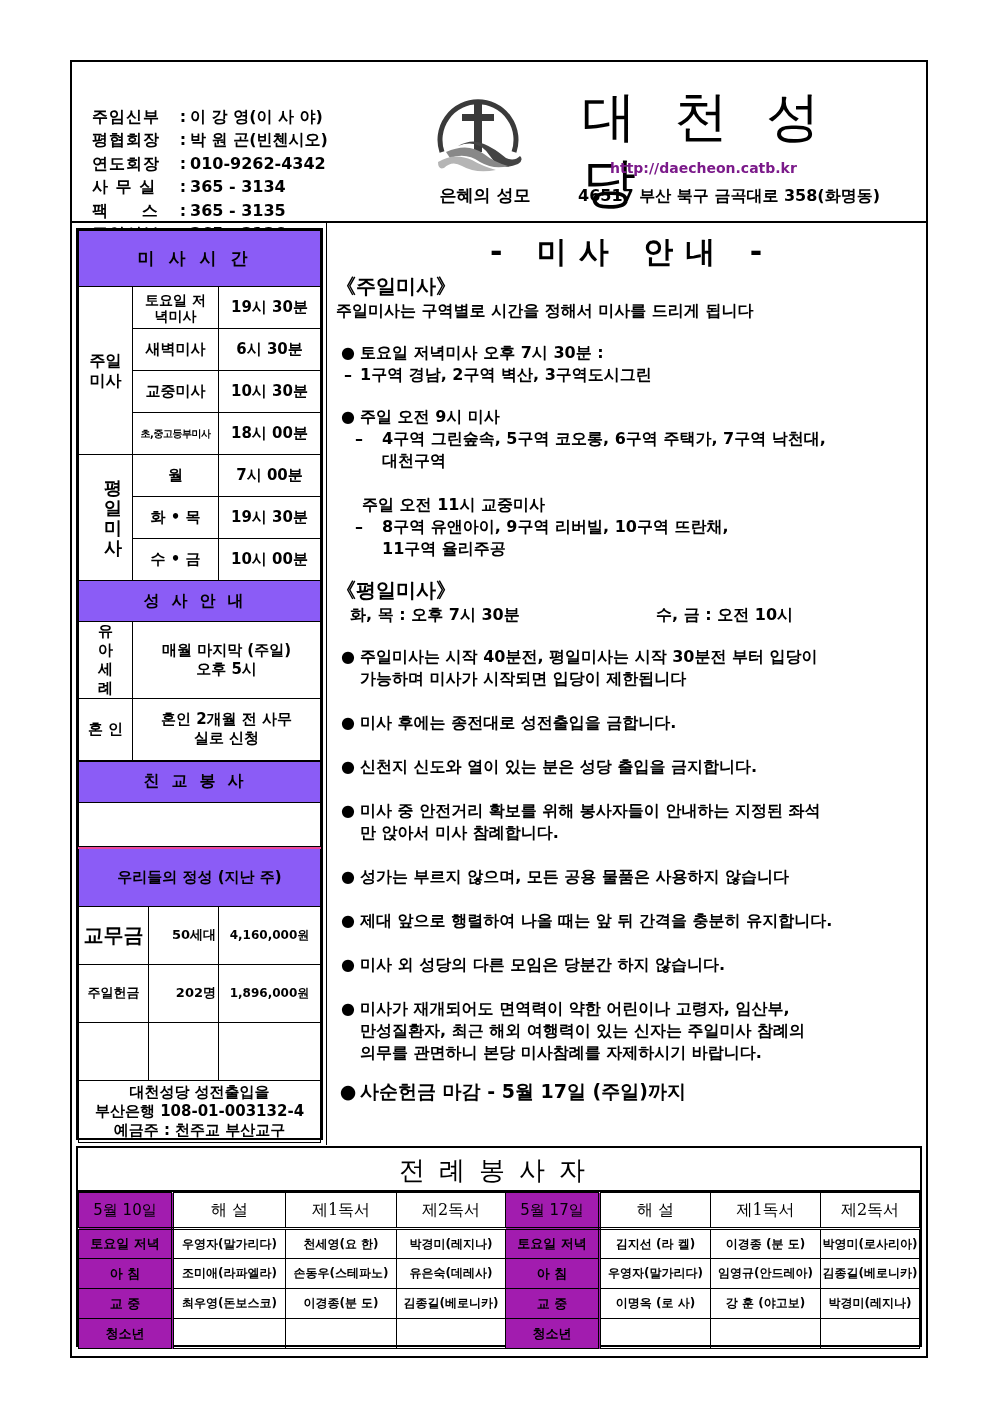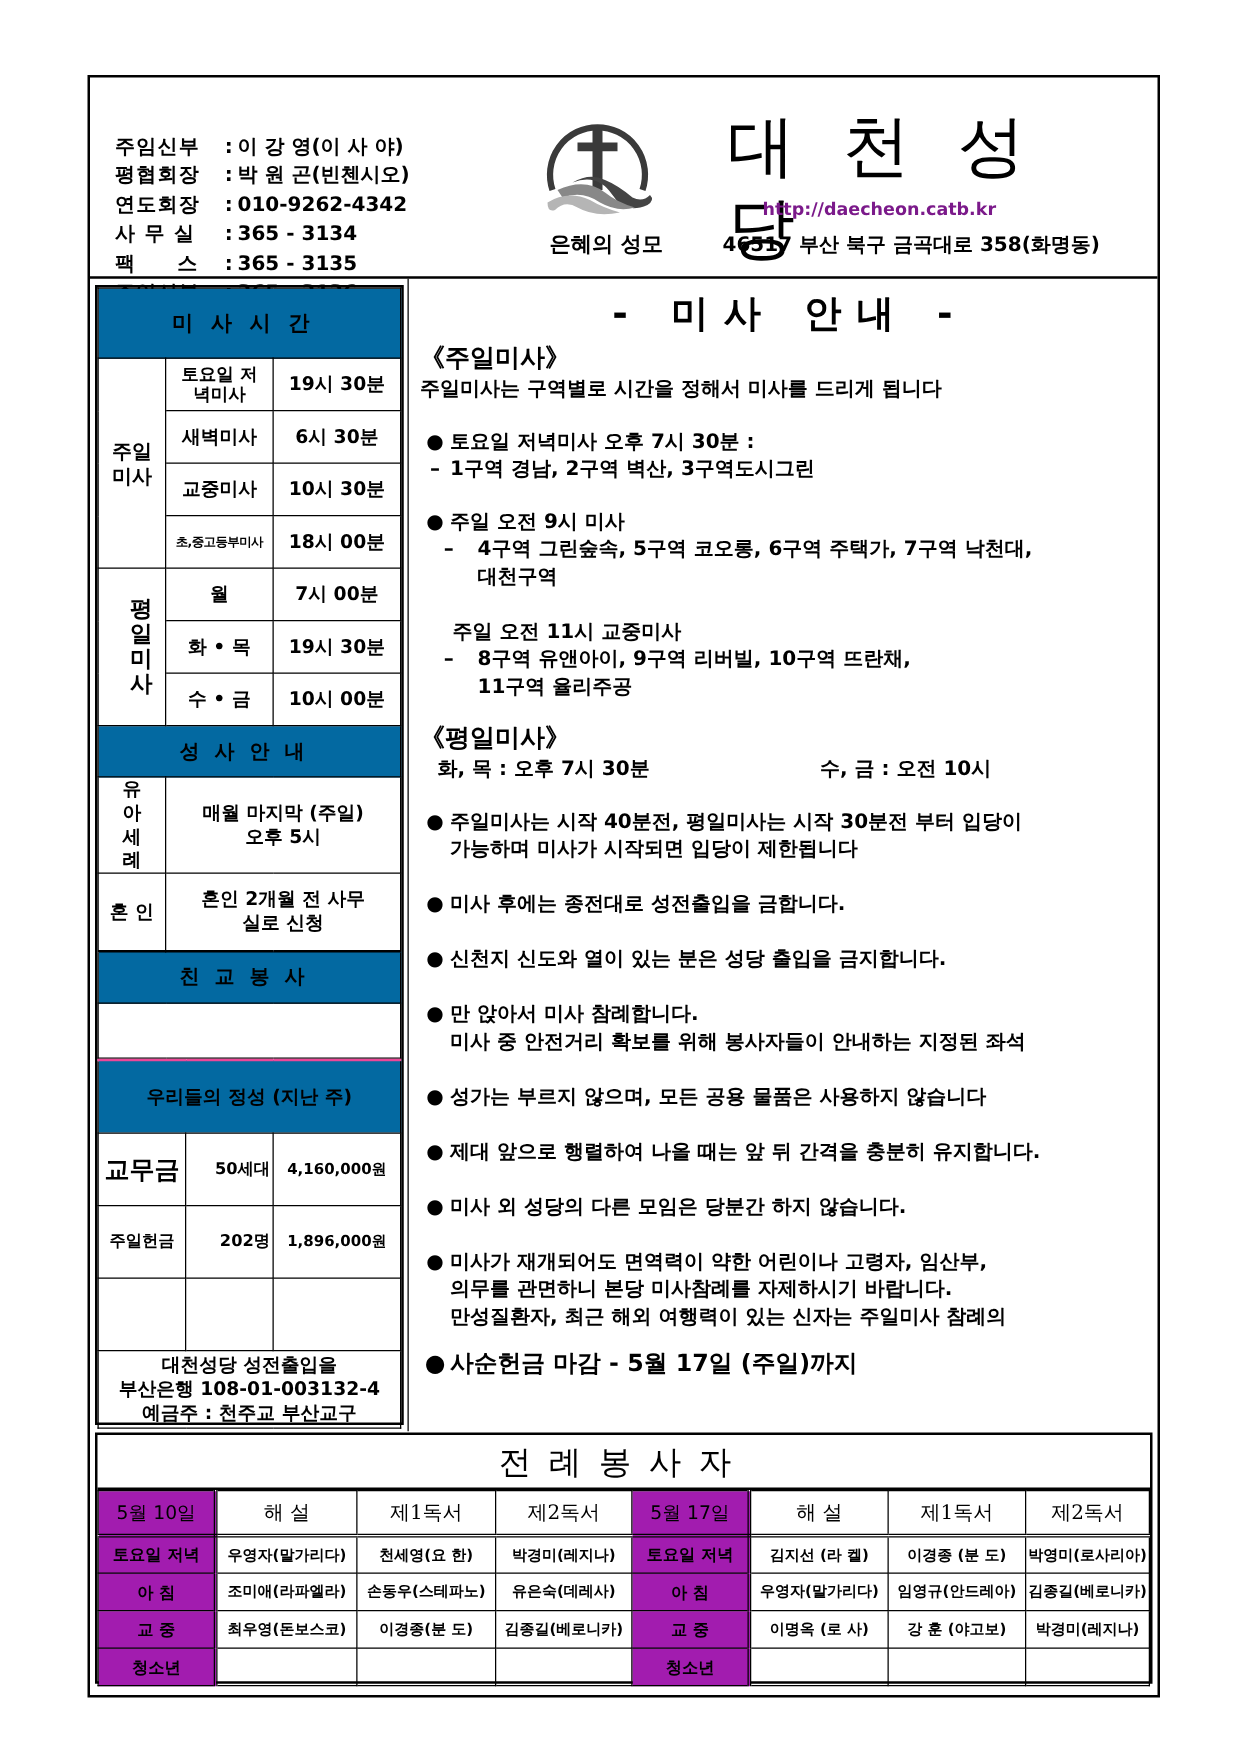--- a/index.html
+++ b/index.html
@@ -19,21 +19,21 @@
   .title { position: absolute; left: 510px; top: 22px; font-size: 54px; font-weight: normal; letter-spacing: 38px; line-height: 66px; font-family: "DejaVu Sans", sans-serif; }
   .url { position: absolute; left: 538px; top: 98px; font-size: 14px; color: #7b1a8a; font-weight: bold; }
   .addr { position: absolute; left: 506px; top: 112px; font-size: 16px; font-weight: bold; margin-top: 12px; }
 
   
   .left { position: absolute; left: 4px; top: 166px; width: 247px; height: 912px; border: 2px solid #000; }
   .v-divider { position: absolute; left: 254px; top: 161px; width: 1px; height: 922px; background: #000; }
 
   table.lt { border-collapse: collapse; width: 100%; font-weight: bold; }
   table.lt td { border: 1px solid #000; text-align: center; vertical-align: middle; font-size: 15px; }
-  .gray { background: #0369a1; }
+  .gray { background: #8b5cf6; }
   .sec-h { height: 56px; font-size: 17px !important; letter-spacing: 14px; }
 
   
   .right { position: absolute; left: 264px; top: 170px; width: 592px; font-weight: bold; }
   .r-title { text-align: center; font-size: 30px; letter-spacing: 12px; height: 40px; line-height: 40px; }
   .r-h { font-size: 20px; line-height: 28px; }
   .r-p { font-size: 16px; line-height: 22px; }
   .bullet { display: flex; font-size: 16px; line-height: 22px; }
   .bdot { width: 24px; flex: none; text-align: center; }
   .dash { display: flex; font-size: 16px; line-height: 22px; }
@@ -235,22 +235,22 @@
       </div>
     <div style="height:22px"></div>
     <div class="bullet">
         <span class="bdot">●</span>
         <div>신천지 신도와 열이 있는 분은 성당 출입을 금지합니다.</div>
       </div>
     <div style="height:22px"></div>
     <div class="bullet">
         <span class="bdot">●</span>
         <div>
+          <div>미사 중 안전거리 확보를 위해 봉사자들이 안내하는 지정된 좌석</div>
           <div>만 앉아서 미사 참례합니다.</div>
-          <div>미사 중 안전거리 확보를 위해 봉사자들이 안내하는 지정된 좌석</div>
         </div>
       </div>
     <div style="height:22px"></div>
     <div class="bullet">
         <span class="bdot">●</span>
         <div>성가는 부르지 않으며, 모든 공용 물품은 사용하지 않습니다</div>
       </div>
     <div style="height:22px"></div>
     <div class="bullet">
         <span class="bdot">●</span>
@@ -259,22 +259,22 @@
     <div style="height:22px"></div>
     <div class="bullet">
         <span class="bdot">●</span>
         <div>미사 외 성당의 다른 모임은 당분간 하지 않습니다.</div>
       </div>
     <div style="height:22px"></div>
     <div class="bullet">
         <span class="bdot">●</span>
         <div>
           <div>미사가 재개되어도 면역력이 약한 어린이나 고령자, 임산부,</div>
+          <div>만성질환자, 최근 해외 여행력이 있는 신자는 주일미사 참례의</div>
           <div>의무를 관면하니 본당 미사참례를 자제하시기 바랍니다.</div>
-          <div>만성질환자, 최근 해외 여행력이 있는 신자는 주일미사 참례의</div>
         </div>
       </div>
     <div style="height:14px"></div>
     <div class="bullet" style="font-size:19px;line-height:26px;">
         <span class="bdot">●</span>
         <div>사순헌금 마감 - 5월 17일 (주일)까지</div>
       </div>
   </div>
 
   <div class="bottom">

